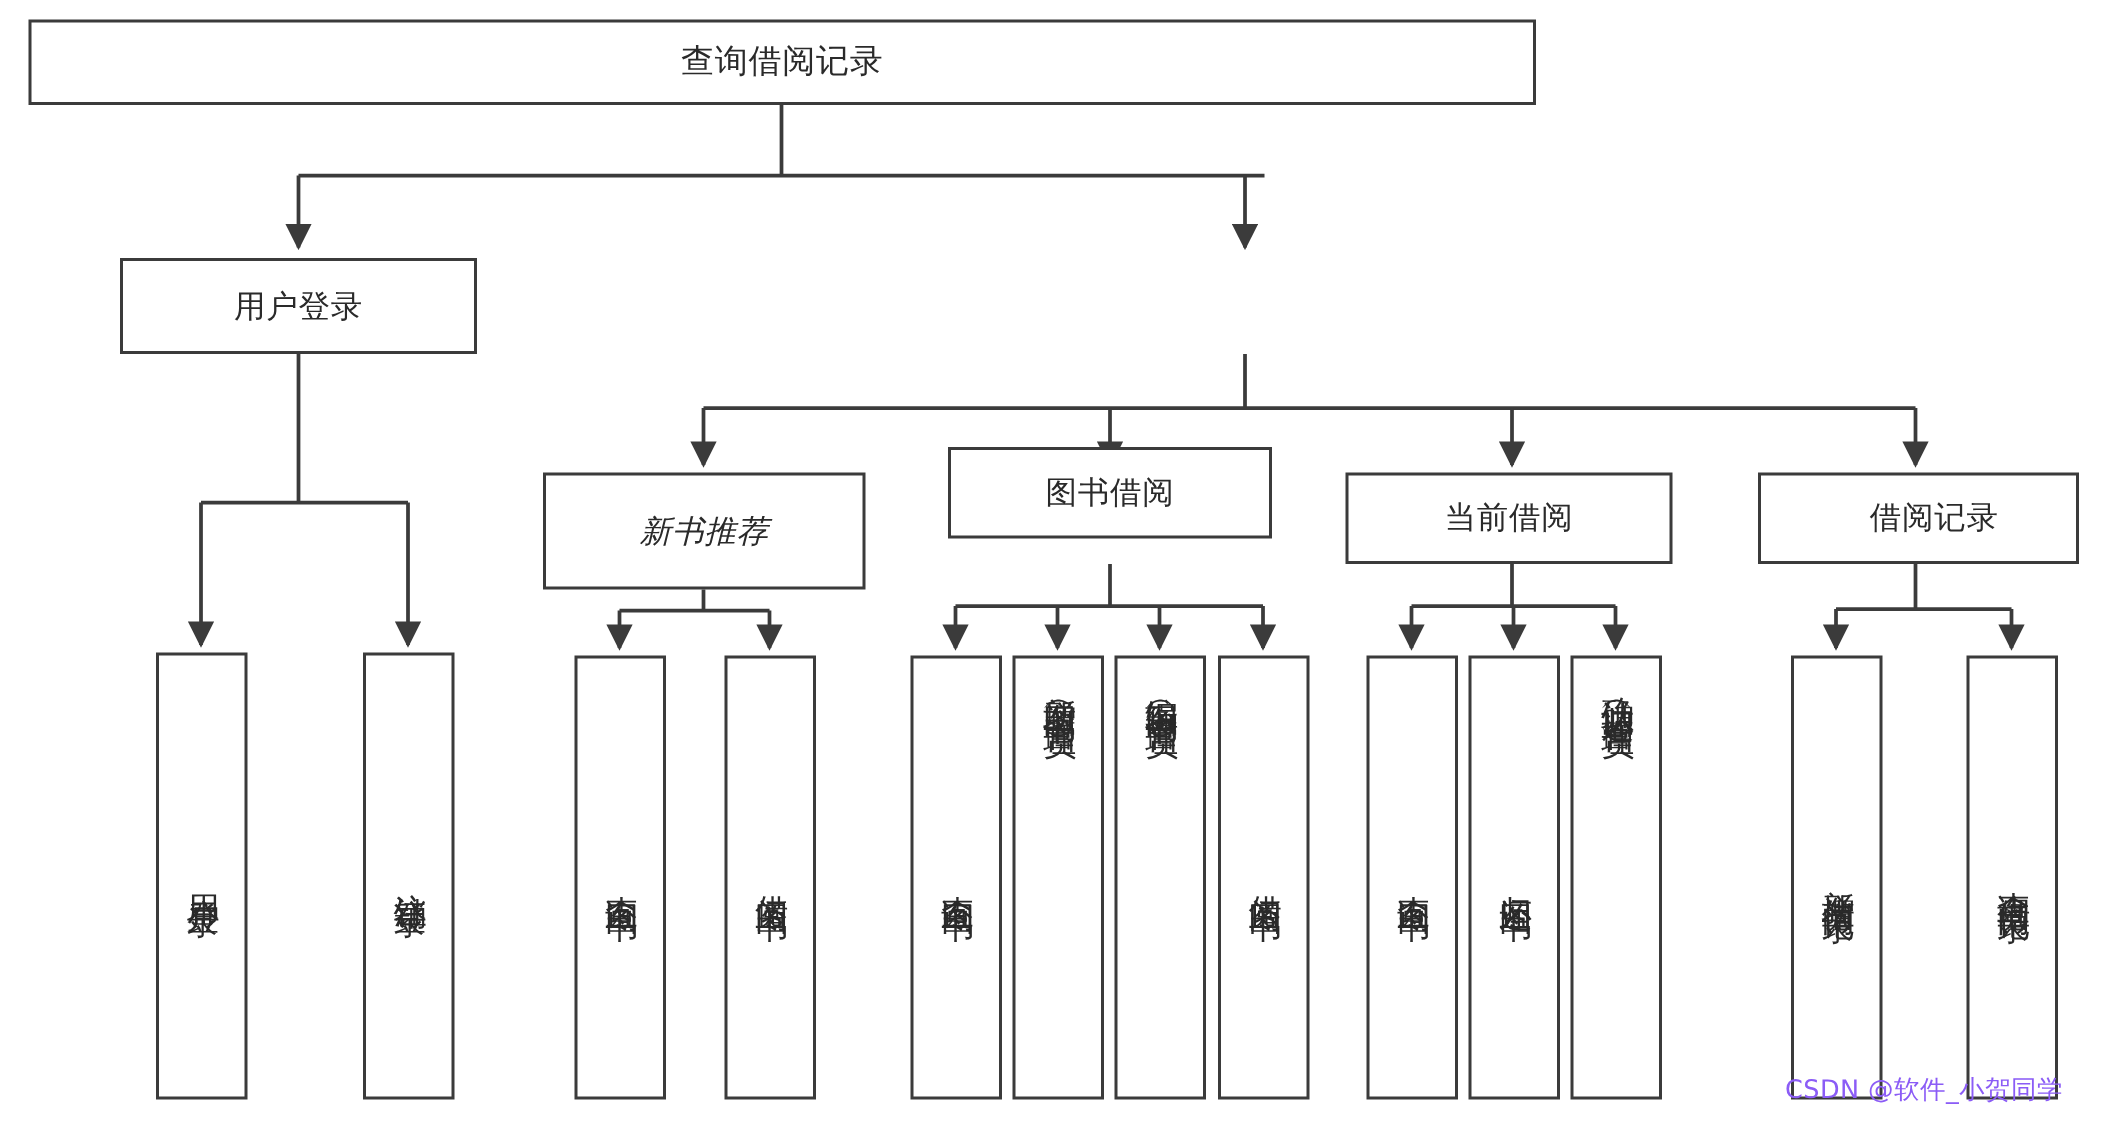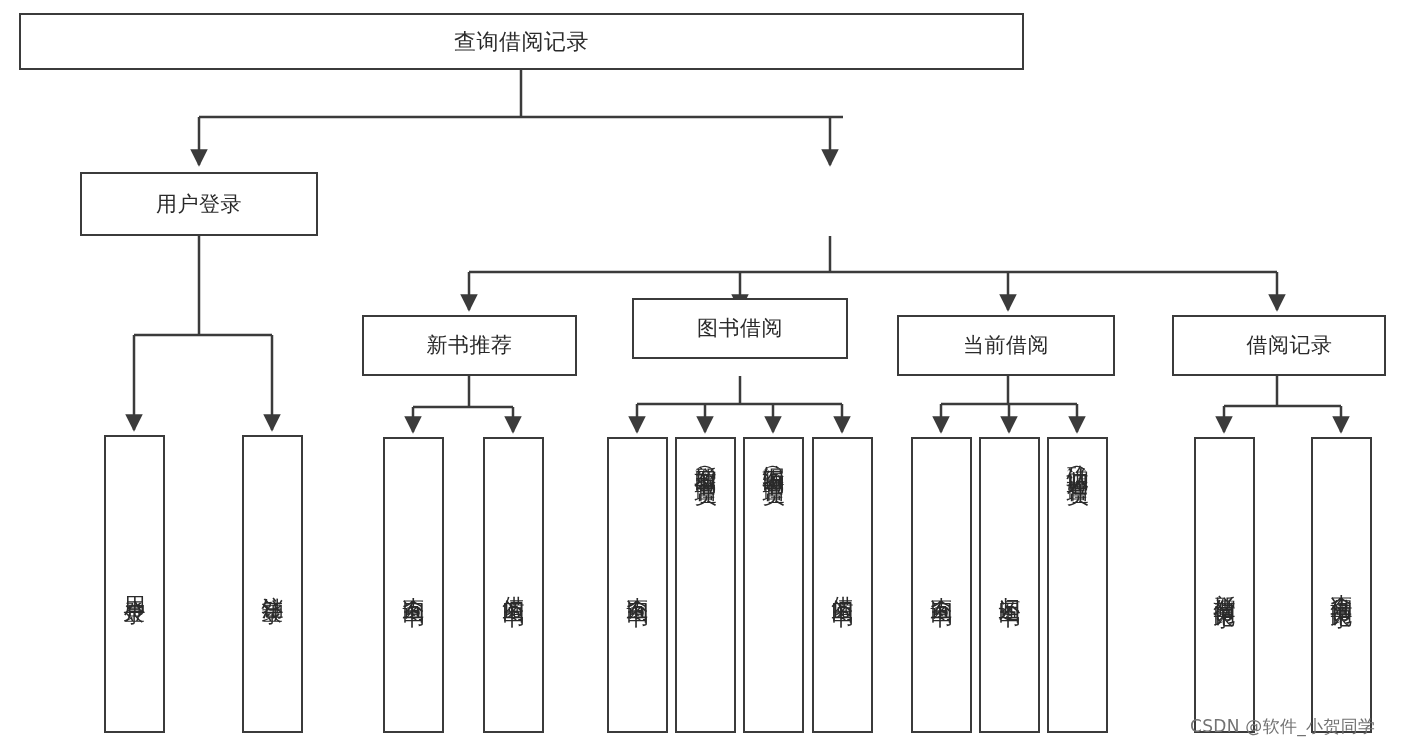--- a/index.html
+++ b/index.html
@@ -60,21 +60,21 @@
     letter-spacing: 3px;
     line-height: 1;
     white-space: nowrap;
   }
   .node.vert.centered {
     align-items: center;
     padding-top: 0;
   }
   #watermark {
     position: absolute;
-    color: #737373;
+    color: #8b5cf6;
     font-size: 17px;
     letter-spacing: 0.3px;
     white-space: nowrap;
     user-select: none;
   }
 </style>
 </head>
 <body>
 
 <div id="canvas">
@@ -134,21 +134,21 @@
 
   <div class="node horiz root" style="left:19px; top:13px; width:1005px; height:57px;">
     <span class="label">查询借阅记录</span>
   </div>
 
   <div class="node horiz" style="left:80px; top:172px; width:238px; height:64px;">
     <span class="label">用户登录</span>
   </div>
 
 
-  <div class="node horiz" style="left:362px; top:315px; width:215px; height:61px;">
+  <div class="node horiz" style="left:362px; top:315px; width:215px; height:78px;font-style:italic;">
     <span class="label">新书推荐</span>
   </div>
 
   <div class="node horiz" style="left:632px; top:298px; width:216px; height:61px;">
     <span class="label">图书借阅</span>
   </div>
 
   <div class="node horiz" style="left:897px; top:315px; width:218px; height:61px;">
     <span class="label">当前借阅</span>
   </div>

